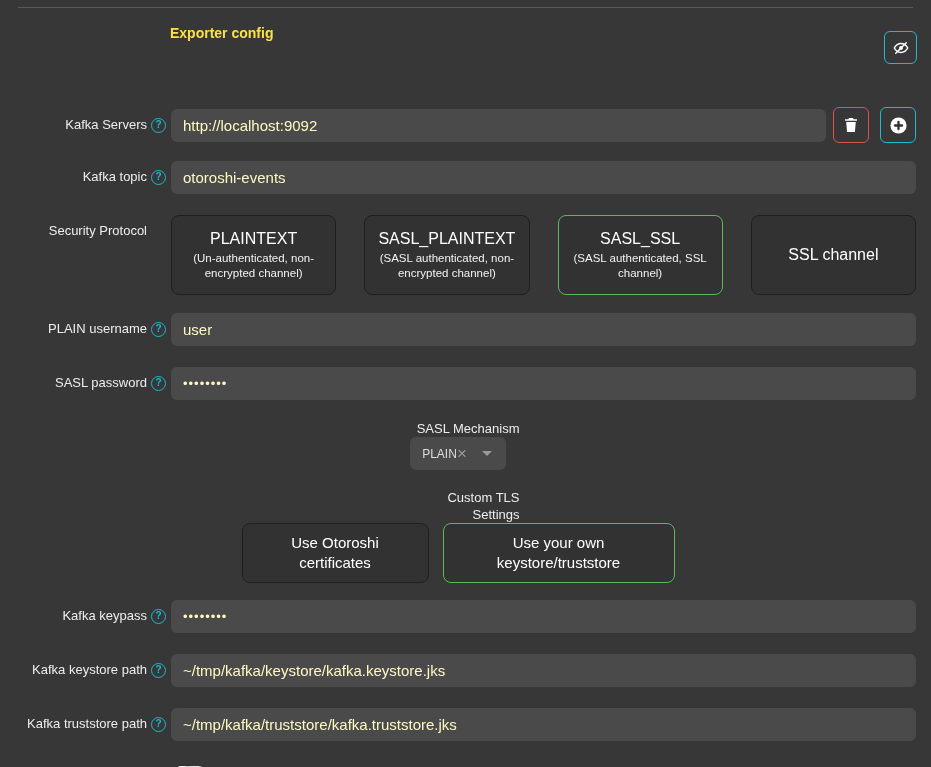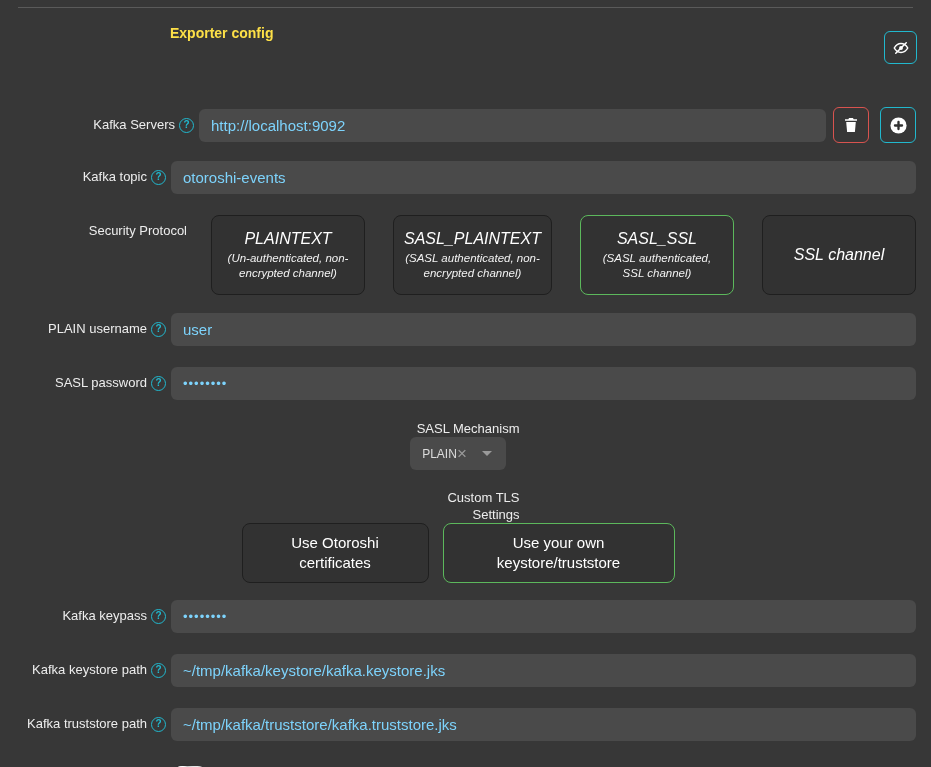--- a/index.html
+++ b/index.html
@@ -24,26 +24,26 @@
   .hide-btn {
     position: absolute; top: 24px; right: 14px;
     width: 33px; height: 33px;
     background: transparent;
     border: 1px solid #21b8ce; border-radius: 6px;
     display: flex; align-items: center; justify-content: center;
     cursor: pointer; padding:0;
   }
 
   .row { display: flex; padding-right: 15px; align-items: center; }
-  .mb18 { margin-bottom: 18px; padding-left: 28px; }
+  .mb18 { margin-bottom: 18px; }
   .mb21 { margin-bottom: 21px; }
   .mb20 { margin-bottom: 20px; flex-direction: column; }
   .mb17 { margin-bottom: 17px; flex-direction: column; }
   .mb25 { margin-bottom: 25px; }
-  .row.align-top { align-items: flex-start; margin-left: 12px; }
+  .row.align-top { align-items: flex-start; }
   .row.align-top .row-label { padding-top: 8px; align-items: flex-start; }
 
   .row-label {
     width: 171px; flex: none;
     display: flex; justify-content: flex-end; align-items: center;
     gap: 4px; padding-right: 5px;
     font-size: 13px; color: #ededed; text-align: right;
     line-height: 1.25;
   }
   .label-narrow { max-width: 80px; display: inline-block; }
@@ -53,33 +53,33 @@
     color: #21b8ce; font-size: 10px; font-weight: bold;
     display: flex; align-items: center; justify-content: center;
     cursor: pointer;
   }
   .help-spacer { width: 15px; flex: none; }
 
   .row-control { flex: 1; display: flex; align-items: center; }
   .text-input {
     flex: 1; width: 100%; height: 33px;
     background: #4a4a4a; border: none; border-radius: 6px;
-    color: #7dd3fc; font-size: 15px; font-family: inherit;
+    color: #fef9c3; font-size: 15px; font-family: inherit;
     padding: 0 12px; outline: none;
   }
   .icon-btn {
     width: 36px; height: 36px; flex: none;
     background: transparent; border-radius: 6px;
     display: flex; align-items: center; justify-content: center;
     cursor: pointer; padding: 0;
   }
   .btn-danger { border: 1px solid #d9534f; margin-left: 7px; }
   .btn-info   { border: 1px solid #21b8ce; margin-left: 11px; }
 
-  .cards { flex: 1; display: flex; gap: 28px; font-style: italic; }
+  .cards { flex: 1; display: flex; gap: 28px; }
   .proto-card {
     flex: 1; height: 80px;
     background: #323232; border: 1px solid #1f1f1f; border-radius: 8px;
     display: flex; flex-direction: column; justify-content: center; align-items: center;
     text-align: center; color: #fff; padding: 4px 10px; cursor: pointer;
   }
   .proto-card .card-title { font-size: 16px; line-height: 1.3; }
   .proto-card .card-sub { font-size: 11.5px; line-height: 1.3; color: #f2f2f2; margin-top: 1px; }
   .proto-card .card-sub:empty { display: none; }
   .proto-card.selected, .tls-card.selected { border-color: #5cb85c; }

